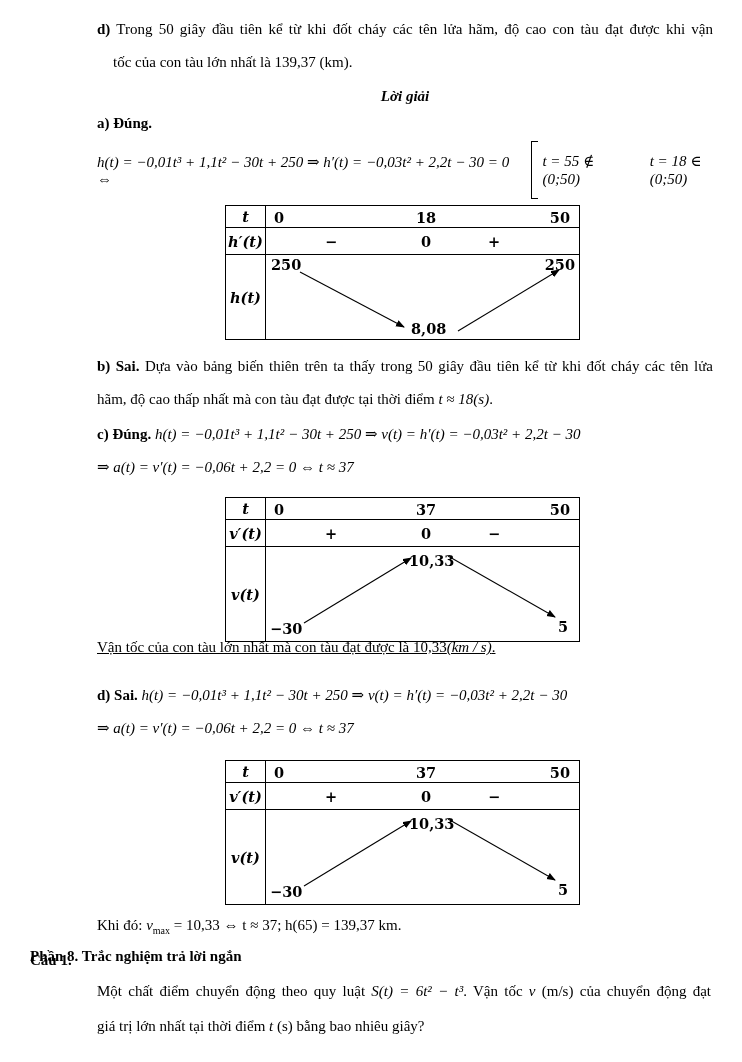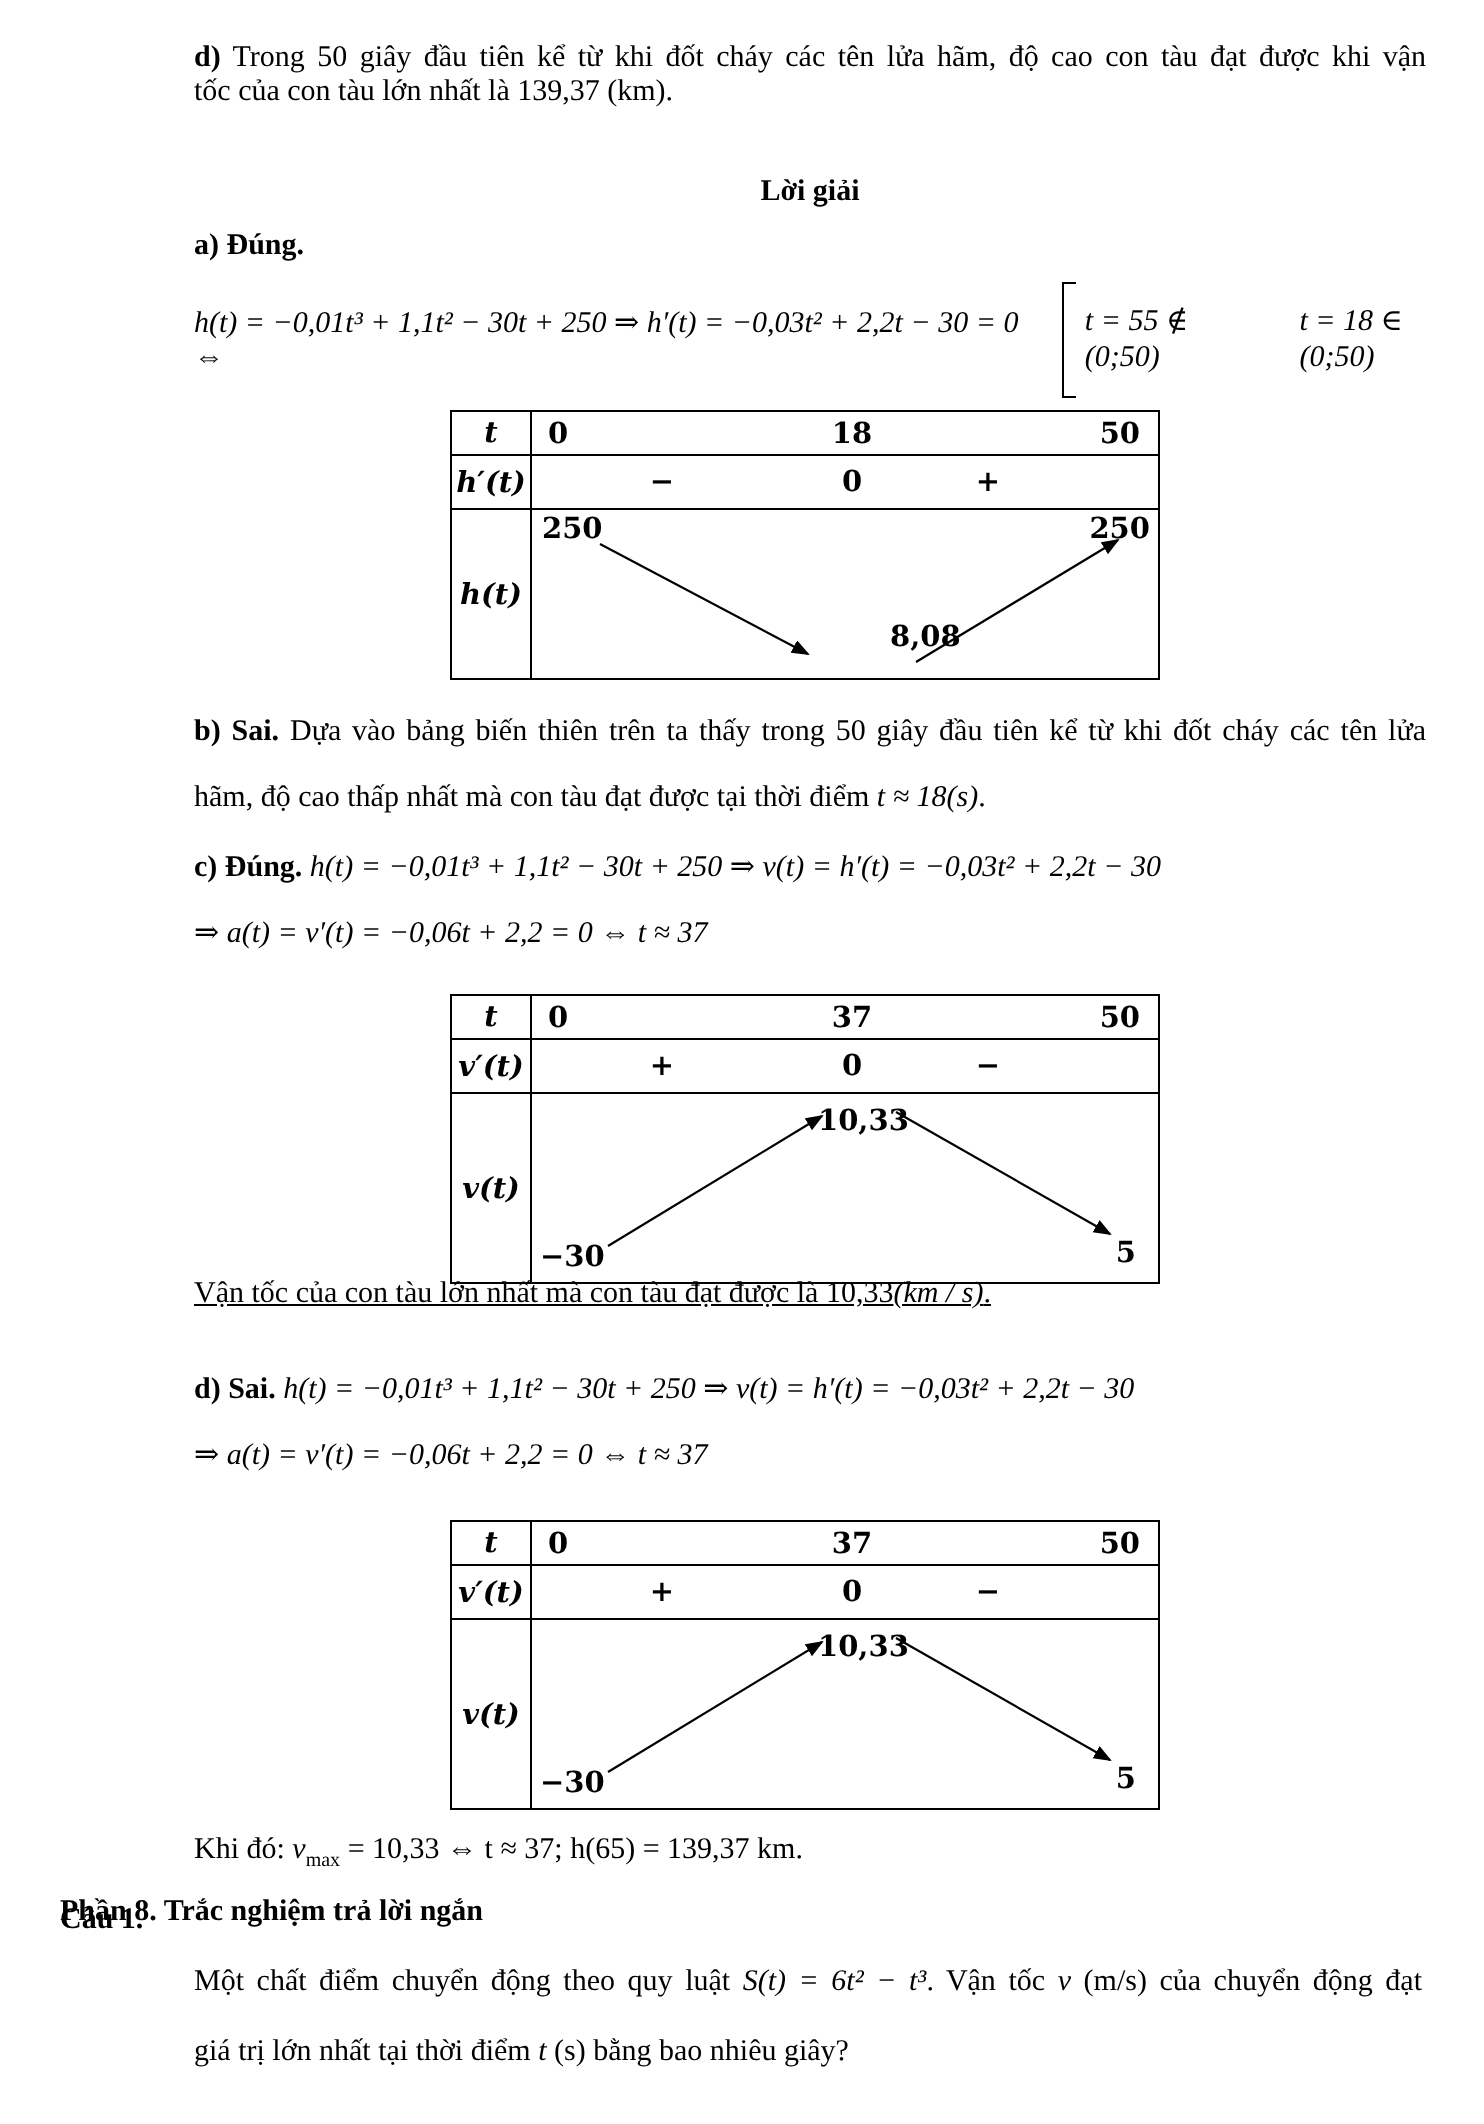--- a/index.html
+++ b/index.html
@@ -5,21 +5,21 @@
   html,body { margin:0; padding:0; background:#fff; }
   .doc {
     position:relative; width:742px; height:1062px; background:#ffffff; color:#000000;
     font-family:"Liberation Serif","DejaVu Serif",serif; font-size:15px; overflow:hidden;
   }
   .abs { position:absolute; }
   .txt { left:97px; width:616px; line-height:20px; }
   .bold { font-weight:bold; }
   .math { font-style:italic; }
   .justify { text-align:justify; text-align-last:justify; }
-  .center { text-align:center; }
+  .center { text-align:center;font-style:italic; }
 
   
   .formula-row { display:flex; align-items:center; }
   .cases-bracket { width:6px; height:56px; flex:0 0 6px;
     border-left:1.6px solid #000; border-top:1.6px solid #000; border-bottom:1.6px solid #000;
     margin:0 4px 0 6px; }
   .cases { display:flex; flex-direction:row; gap:15px; line-height:18px; }
 
   
   .vtable { position:absolute; left:225px; width:355px; box-sizing:border-box;
@@ -36,21 +36,21 @@
   .vt-vals { position:relative; flex:1; }
   .p-left  { position:absolute; left:8px;  top:50%; transform:translateY(-50%); }
   .p-mid   { position:absolute; left:160px; top:50%; transform:translate(-50%,-50%); }
   .p-right { position:absolute; right:9px; top:50%; transform:translateY(-50%); }
   .s-left  { position:absolute; left:65px;  top:50%; transform:translate(-50%,-50%); }
   .s-right { position:absolute; left:228px; top:50%; transform:translate(-50%,-50%); }
   .fv-tl  { position:absolute; left:5px;  top:1px; }
   .fv-tr  { position:absolute; right:4px; top:1px; }
   .fv-bl  { position:absolute; left:4px;  bottom:4px; }
   .fv-br  { position:absolute; right:11px; bottom:6px; }
-  .fv-min { position:absolute; left:145px; bottom:12px;margin-left:34px; }
+  .fv-min { position:absolute; left:145px; bottom:2px; }
   .fv-max { position:absolute; left:143px; top:5px; }
   .vt-svg { position:absolute; left:0; top:0; }
   sub.vsub { font-size:10px; }
 </style>
 </head>
 <body>
 
 <div class="doc">
 
   <svg width="0" height="0" style="position:absolute">
@@ -58,21 +58,21 @@
       <marker id="ah" markerWidth="10" markerHeight="8" refX="8" refY="3.5" orient="auto" markerUnits="userSpaceOnUse">
         <path d="M0,0 L9,3.5 L0,7 z" fill="#000"></path>
       </marker>
     </defs>
   </svg>
 
   <div class="abs txt justify" style="top:19px;font-family:Liberation Serif, serif;">
     <span class="bold">d)</span>
     <span>Trong 50 giây đầu tiên kể từ khi đốt cháy các tên lửa hãm, độ cao con tàu đạt được khi vận</span>
   </div>
-  <div class="abs txt" style="top:36px;">tốc của con tàu lớn nhất là 139,37 (km).</div>
+  <div class="abs txt" style="top:52px;margin-left:16px;">tốc của con tàu lớn nhất là 139,37 (km).</div>
 
   <div class="abs txt center bold" style="top:86px;">Lời giải</div>
 
   <div class="abs txt bold" style="top:113px;">a) Đúng.</div>
 
   <div class="abs formula-row" style="top:141px; left:97px;">
     <span class="math">h(t) = −0,01t³ + 1,1t² − 30t + 250 ⇒ h′(t) = −0,03t² + 2,2t − 30 = 0 ⇔</span>
     <span class="cases-bracket"></span>
     <span class="cases">
       <span class="math">t = 55 ∉ (0;50)</span>

